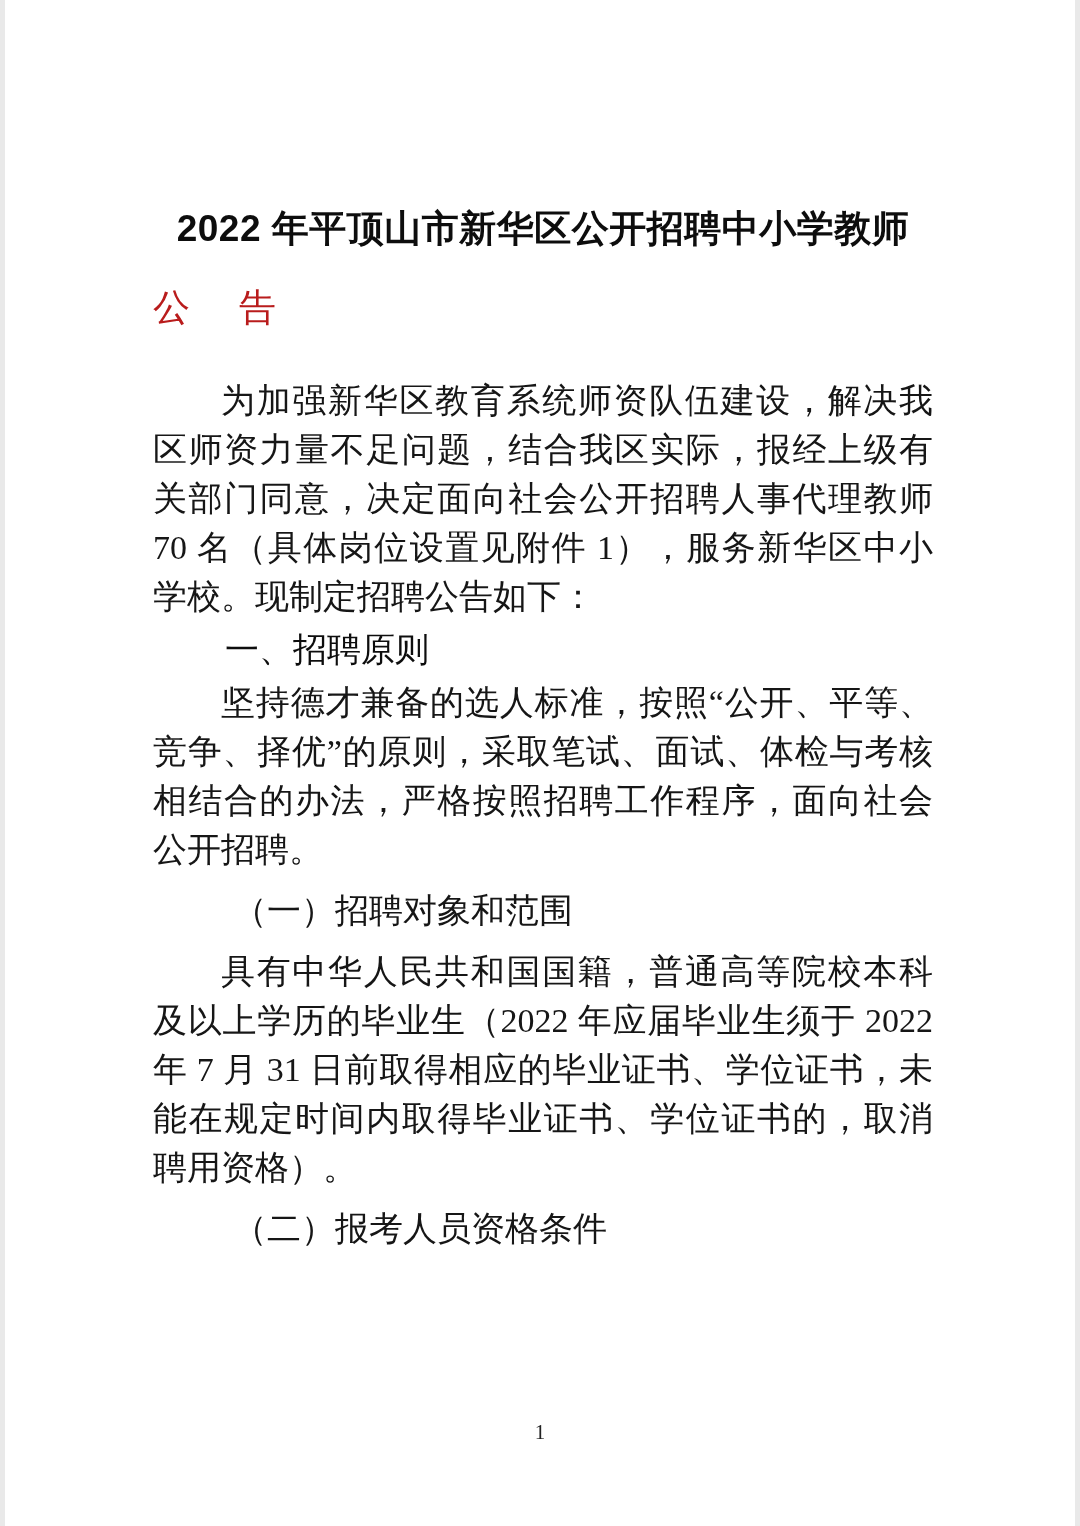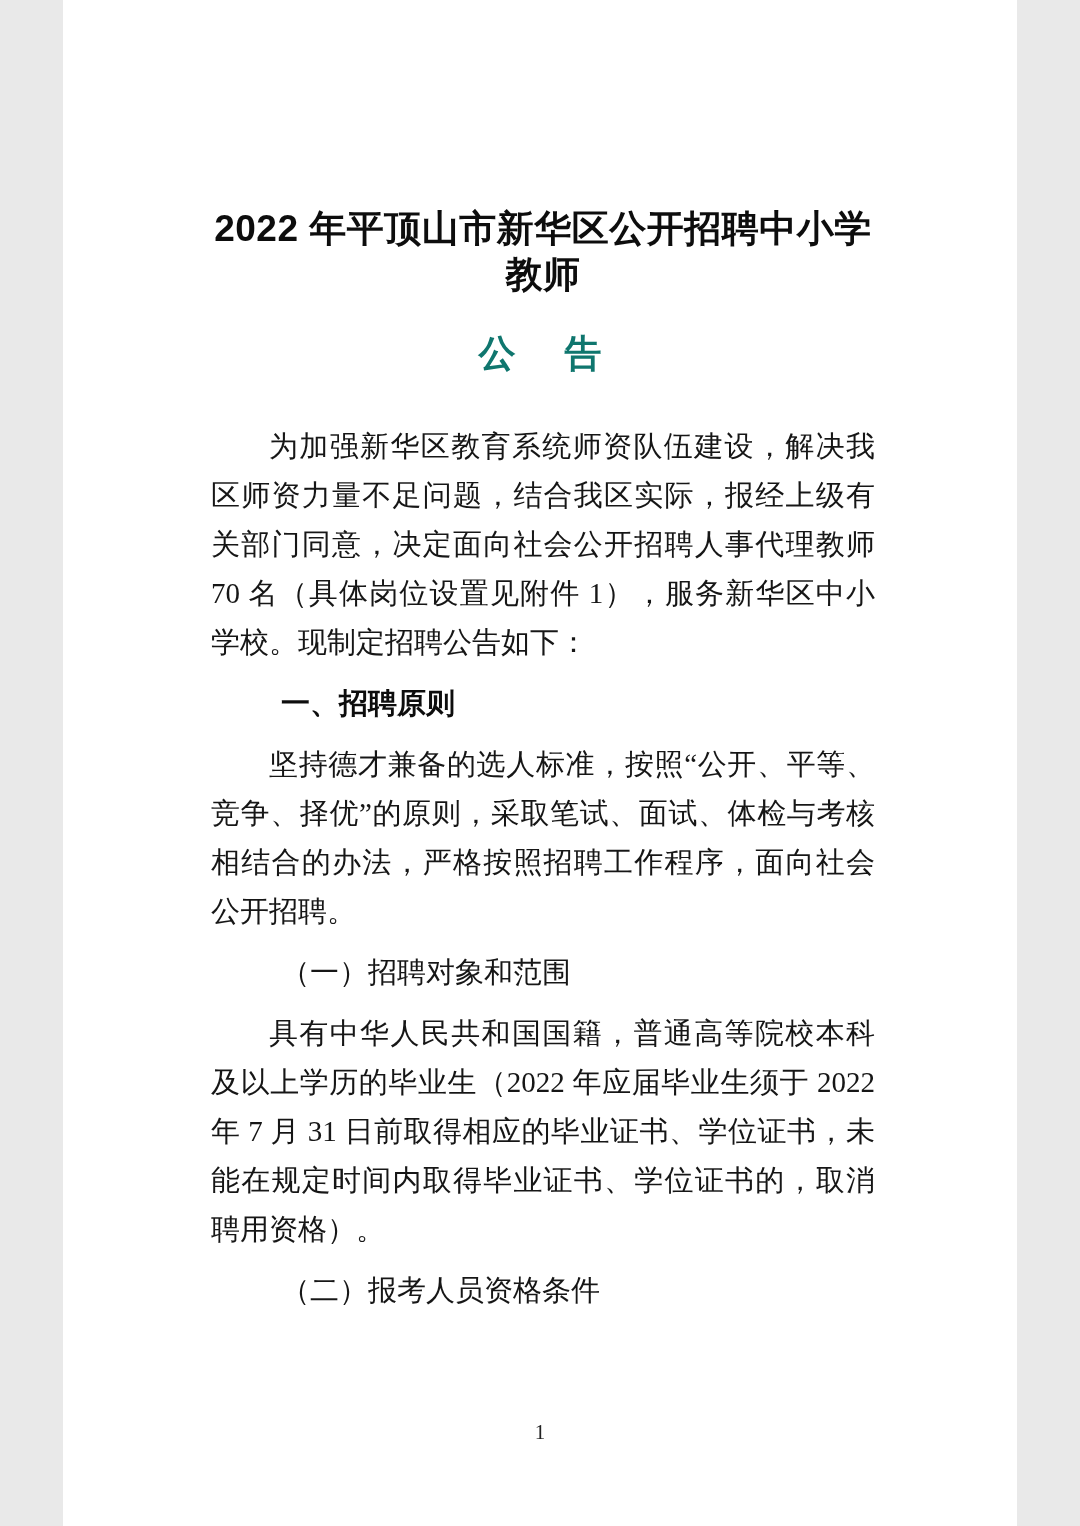--- a/index.html
+++ b/index.html
@@ -2,21 +2,21 @@
 <html><head>
 <meta charset="utf-8">
 <style>
   html, body {
     margin: 0;
     padding: 0;
     background: #e9e9e9;
   }
   .page {
     position: relative;
-    width: 954px;
+    width: 1070px;
     height: 1526px;
     margin: 0 auto;
     background: #ffffff;
     overflow: hidden;
     color: #161616;
     font-family: "Liberation Serif", "DejaVu Serif", serif;
   }
   .content {
     position: absolute;
     left: 148px;
@@ -27,43 +27,42 @@
     text-align: center;
     font-family: "Liberation Sans", "DejaVu Sans", sans-serif;
     font-weight: bold;
     font-size: 37px;
     line-height: 46px;
     letter-spacing: 0.5px;
     color: #0d0d0d;
   }
   .doc-subtitle {
     margin-top: 34px;
-    text-align: center;
     font-family: "Liberation Sans", "DejaVu Sans", sans-serif;
-    font-weight: bold;
+    font-weight: normal;
     font-size: 37px;
     line-height: 44px;
     letter-spacing: 6px;
-    color: #0f766e;
+    color: #b91c1c;
   }
   .doc-body {
     margin-top: 46px;
-    font-size: 29px;
+    font-size: 34px;
     line-height: 49px;
     text-align: justify;
   }
   .para {
     margin: 0;
     text-indent: 2em;
   }
   .heading {
-    margin: 12px;
+    margin: 4px;
     text-indent: 2em;
     font-family: "Liberation Sans", "DejaVu Sans", sans-serif;
-    font-weight: bold;
+    font-weight: normal;
     color: #0d0d0d;
   }
   .subheading {
     margin: 12px;
     text-indent: 2em;
     font-weight: normal;
   }
   .page-number {
     position: absolute;
     left: 0;

